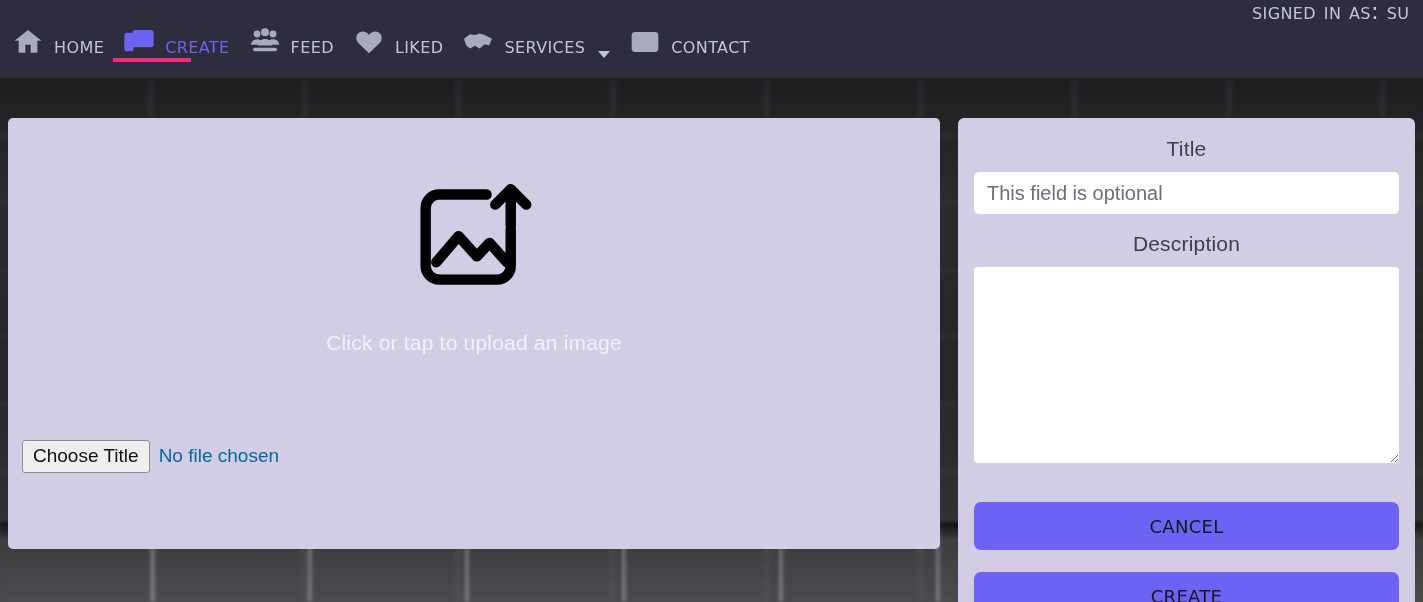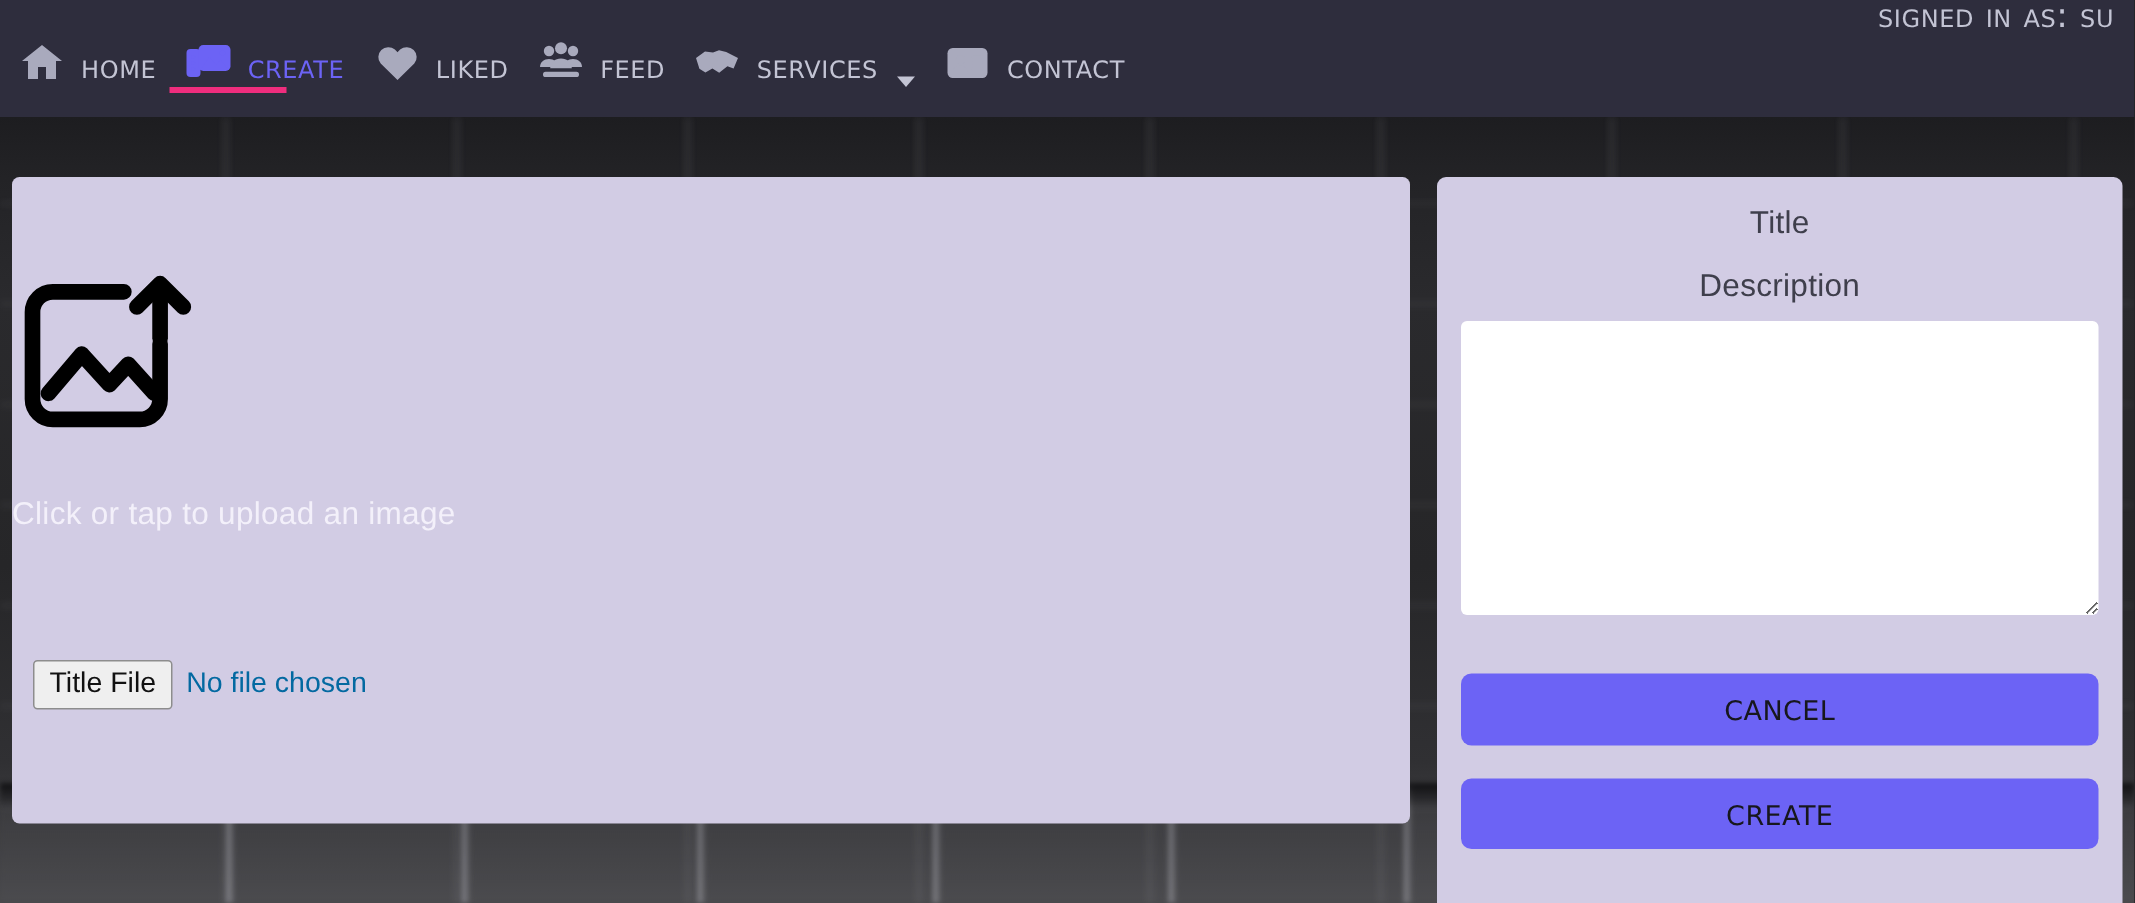--- a/index.html
+++ b/index.html
@@ -135,21 +135,21 @@
     background: #d2cce4;
     border-radius: 5px;
     z-index: 3;
   }
   #dropzone {
     position: absolute;
     left: 0; top: 0;
     width: 932px; height: 300px;
     display: flex;
     flex-direction: column;
-    align-items: flex-start;
+    align-items: center;
     justify-content: center;
     cursor: pointer;
   }
   #upload-icon { width: 124px; height: 116px; }
   #upload-icon svg { width: 100%; height: 100%; display: block; }
   #dropzone-text {
     margin-top: 34px;
     font-size: 21px;
     color: #f3f0fa;
     letter-spacing: .2px;
@@ -276,39 +276,39 @@
           <path d="M8.5 14.5 12.5 9l3.3 4 2.2-2.4 3.5 3.9z" fill="#2e2d3d"></path>
         </svg>
       </span>
       <span class="nav-label">create</span>
       <span class="active-underline"></span>
     </a>
 
     <a class="nav-link">
       <span class="nav-icon">
         <svg viewBox="0 0 24 24">
-            <path d="M12 20.5 3.6 12.3a5 5 0 0 1 7.1-7l1.3 1.3 1.3-1.3a5 5 0 0 1 7.1 7z"></path>
-          </svg>
-      </span>
-      <span class="nav-label">liked</span>
-    </a>
-
-    <a class="nav-link">
-      <span class="nav-icon">
-        <svg viewBox="0 0 24 24">
           <circle cx="6" cy="6" r="2.6"></circle>
             <circle cx="12" cy="4.6" r="3"></circle>
             <circle cx="18" cy="6" r="2.6"></circle>
           <path d="M1.5 14c0-2.4 2-4 4.5-4s4.5 1.6 4.5 4z"></path>
           <path d="M6.6 14.6c0-2.9 2.4-4.8 5.4-4.8s5.4 1.9 5.4 4.8z"></path>
           <path d="M13.5 14c0-2.4 2-4 4.5-4s4.5 1.6 4.5 4z"></path>
           <rect x="3" y="16.4" width="18" height="2.6" rx="1.3"></rect>
         </svg>
       </span>
       <span class="nav-label">feed</span>
+    </a>
+
+    <a class="nav-link">
+      <span class="nav-icon">
+        <svg viewBox="0 0 24 24">
+            <path d="M12 20.5 3.6 12.3a5 5 0 0 1 7.1-7l1.3 1.3 1.3-1.3a5 5 0 0 1 7.1 7z"></path>
+          </svg>
+      </span>
+      <span class="nav-label">liked</span>
     </a>
 
     <a class="nav-link">
       <span class="nav-icon">
         <svg viewBox="0 0 24 24">
           <path d="M1.5 9.5 6 6.2l4 .6 3-1.2 3.6.9L22.5 9.5l-2.2 5.2-3.1-1.1-4.1 3.3-3.4-2.1-3.5 2-3-1.9z"></path>
           <path d="M9 8.6 12.4 11l-2 1.8-3.6-2.4z" fill="#2e2d3d"></path>
         </svg>
       </span>
       <span class="nav-label">services</span>
@@ -341,27 +341,28 @@
         <path d="M38.5 7H14a7 7 0 0 0-7 7v30a7 7 0 0 0 7 7h30a7 7 0 0 0 7-7V25" fill="none" stroke="#000" stroke-width="5.4" stroke-linecap="round" stroke-linejoin="round"></path>
         <path d="M12.5 42 24 28.5l9.5 10.5 6.5-7 9 10" fill="none" stroke="#000" stroke-width="5.4" stroke-linecap="round" stroke-linejoin="round"></path>
         <path d="M51 23V4.5" fill="none" stroke="#000" stroke-width="5.4" stroke-linecap="round"></path>
         <path d="M43 12.2 51 4.2l8 8" fill="none" stroke="#000" stroke-width="5.4" stroke-linecap="round" stroke-linejoin="round"></path>
       </svg>
     </span>
     <span id="dropzone-text">Click or tap to upload an image</span>
   </div>
 
   <div id="file-input-row">
-    <button id="choose-file-button" type="button">Title File</button>
+    <button id="choose-file-button" type="button">Choose Title</button>
     <span id="no-file-chosen">No file chosen</span>
   </div>
 </section>
 
 <section id="form-panel">
   <div class="field-label">Title</div>
+  <input id="title-input" type="text" placeholder="This field is optional" style="">
 
   <div class="field-label" id="description-label">Description</div>
   <textarea id="description-textarea" placeholder="" style=""></textarea>
 
   <div id="form-buttons">
     <button class="form-button" type="button">cancel</button>
     <button class="form-button" type="button">create</button>
   </div>
 </section>
 

